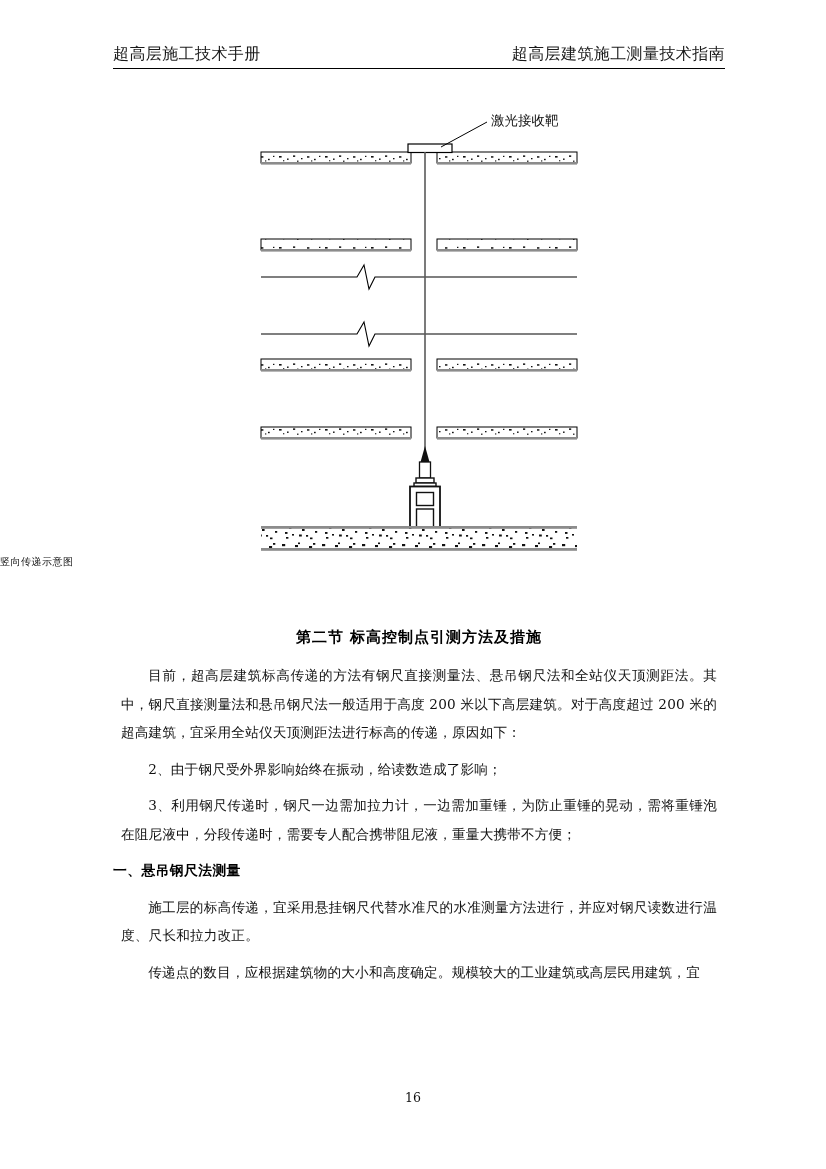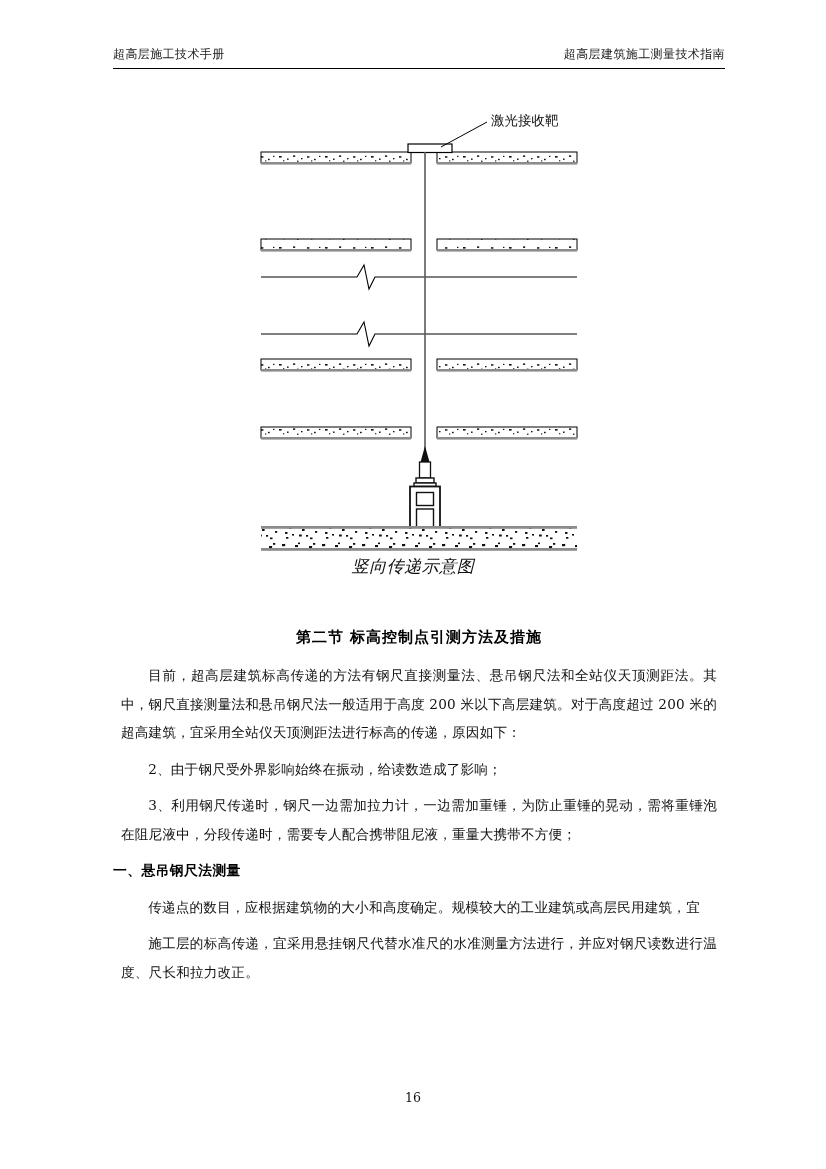--- a/index.html
+++ b/index.html
@@ -22,21 +22,21 @@
 
   
   .header {
     position: absolute;
     left: 113px;
     top: 46px;
     width: 612px;
     display: flex;
     justify-content: space-between;
     align-items: flex-end;
-    font-size: 12px;
+    font-size: 16px;
     line-height: 16px;
     color: #1a1a1a;
     letter-spacing: .4px;
   }
   .header-rule {
     position: absolute;
     left: 113px;
     top: 68px;
     width: 612px;
     height: 1px;
@@ -50,25 +50,24 @@
     top: 100px;
     width: 660px;
     height: 495px;
   }
   .figure svg { display: block; }
   .fig-caption {
     position: absolute;
     left: 0;
     top: 555px;
     width: 826px;
-    text-align: center;
-    font-size: 17px;
+    text-align: left;
+    font-size: 10px;
     letter-spacing: .5px;
     color: #111;
-    font-style: italic;
   }
 
   
   .content {
     position: absolute;
     left: 113px;
     top: 612px;
     width: 612px;
   }
   .section-title {
@@ -241,19 +240,19 @@
 
   <div class="content">
     <h2 class="section-title">第二节  标高控制点引测方法及措施</h2>
 
     <p class="body">目前，超高层建筑标高传递的方法有钢尺直接测量法、悬吊钢尺法和全站仪天顶测距法。其中，钢尺直接测量法和悬吊钢尺法一般适用于高度 200 米以下高层建筑。对于高度超过 200 米的超高建筑，宜采用全站仪天顶测距法进行标高的传递，原因如下：</p>
     <p class="body">2、由于钢尺受外界影响始终在振动，给读数造成了影响；</p>
     <p class="body">3、利用钢尺传递时，钢尺一边需加拉力计，一边需加重锤，为防止重锤的晃动，需将重锤泡在阻尼液中，分段传递时，需要专人配合携带阻尼液，重量大携带不方便；</p>
 
     <h3 class="subhead">一、悬吊钢尺法测量</h3>
 
+    <p class="body">施工层的标高传递，宜采用悬挂钢尺代替水准尺的水准测量方法进行，并应对钢尺读数进行温度、尺长和拉力改正。</p>
     <p class="body">传递点的数目，应根据建筑物的大小和高度确定。规模较大的工业建筑或高层民用建筑，宜</p>
-    <p class="body">施工层的标高传递，宜采用悬挂钢尺代替水准尺的水准测量方法进行，并应对钢尺读数进行温度、尺长和拉力改正。</p>
   </div>
 
   <div class="page-number">16</div>
 
 </div>
 
 </body></html>

